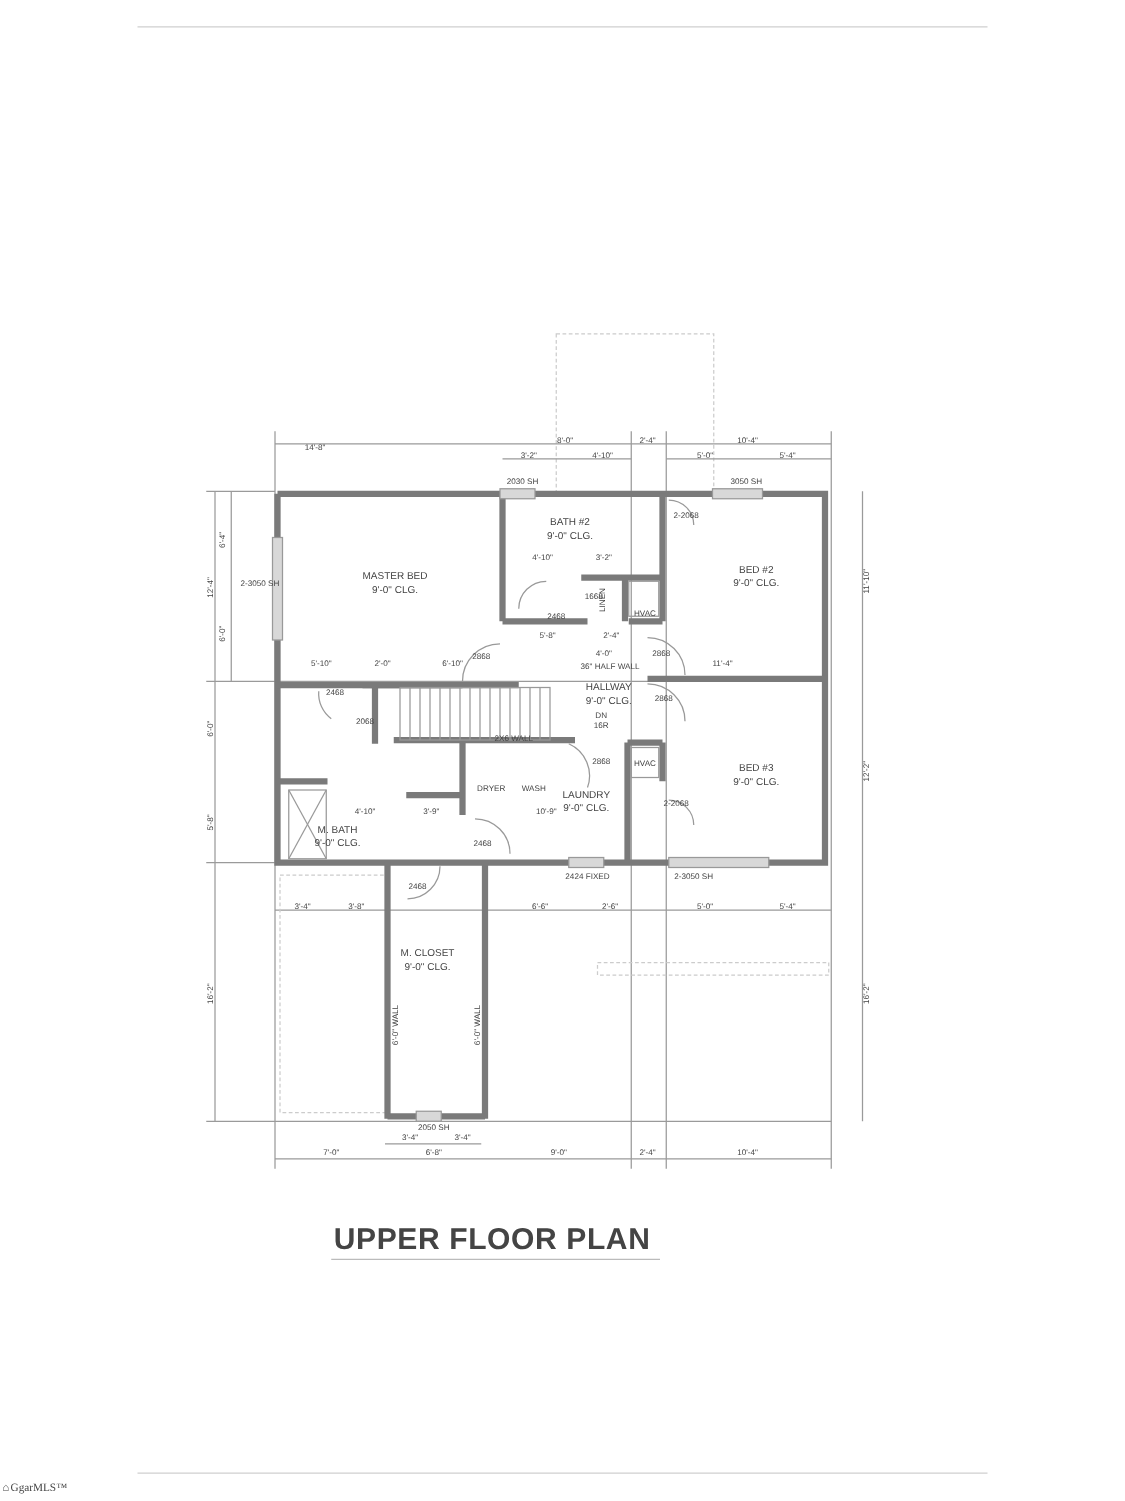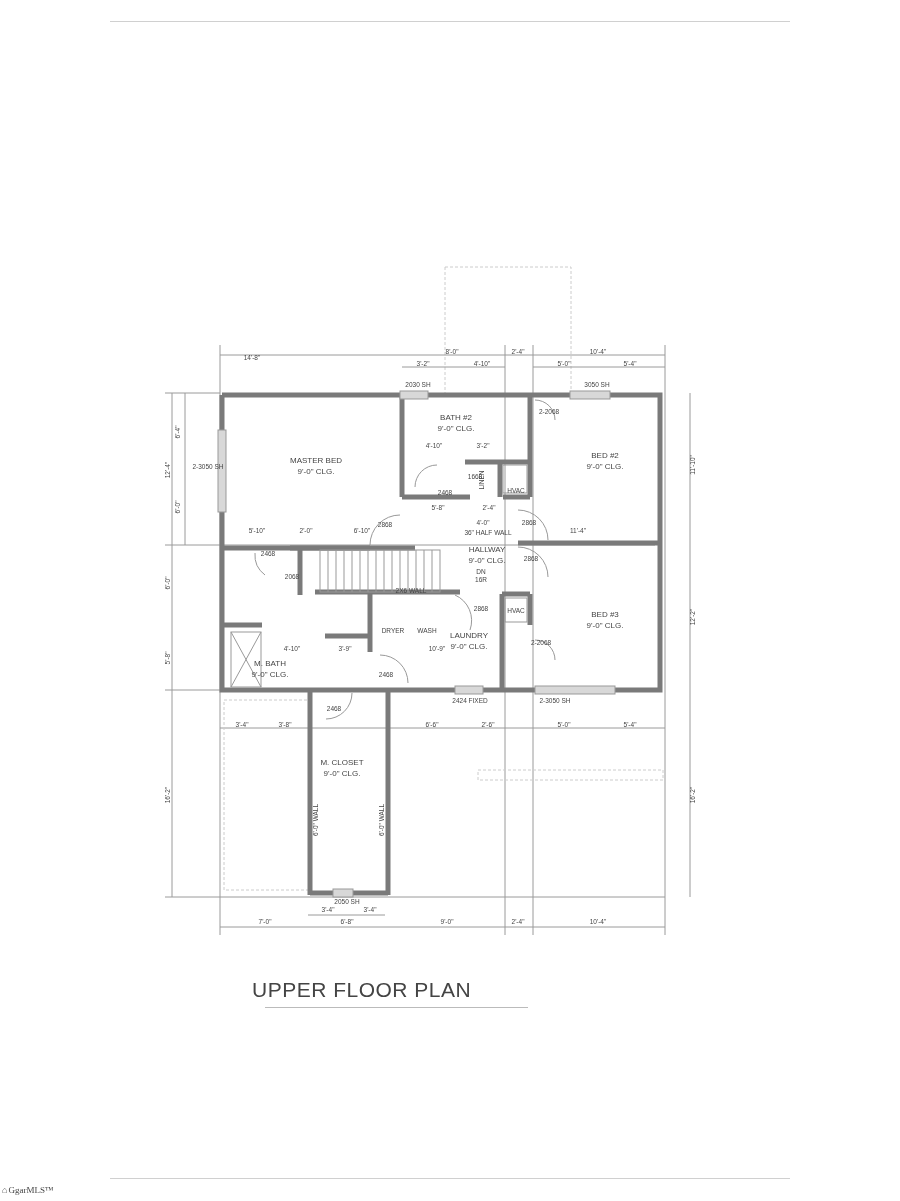--- a/index.html
+++ b/index.html
@@ -1,19 +1,19 @@
 <!DOCTYPE html>
 <html><head>
   <meta charset="utf-8">
   <style>
     html, body { margin:0; padding:0; background:#fff; }
     body { width:900px; height:1201px; position:relative; overflow:hidden; font-family:"Liberation Sans", sans-serif; }
     .rule { position:absolute; height:1px; background:#d0d0d0; }
     #plan { position:absolute; left:0; top:0; width:900px; height:1201px; }
-    .title { position:absolute; left:252px; top:978px; font-size:21px; color:#444; letter-spacing:0.5px; font-family:"Liberation Sans", sans-serif; }
+    .title { position:absolute; left:267px; top:978px; font-size:24px; color:#444; letter-spacing:0.5px; font-family:"Liberation Sans", sans-serif;font-weight:bold; }
     .title-underline { position:absolute; left:265px; top:1007px; width:263px; height:1px; background:#bbb; }
     .logo { position:absolute; left:2px; top:1185px; font-size:9px; color:#444; font-family:"Liberation Serif", serif; display:flex; align-items:center; gap:1px; }
     svg text { font-family:"Liberation Sans", sans-serif; fill:#444; }
   </style>
 </head>
 <body>
 
 <div class="rule" style="left:110px; top:21px; width:680px;"></div>
 <div class="rule" style="left:110px; top:1178px; width:680px;"></div>
 

